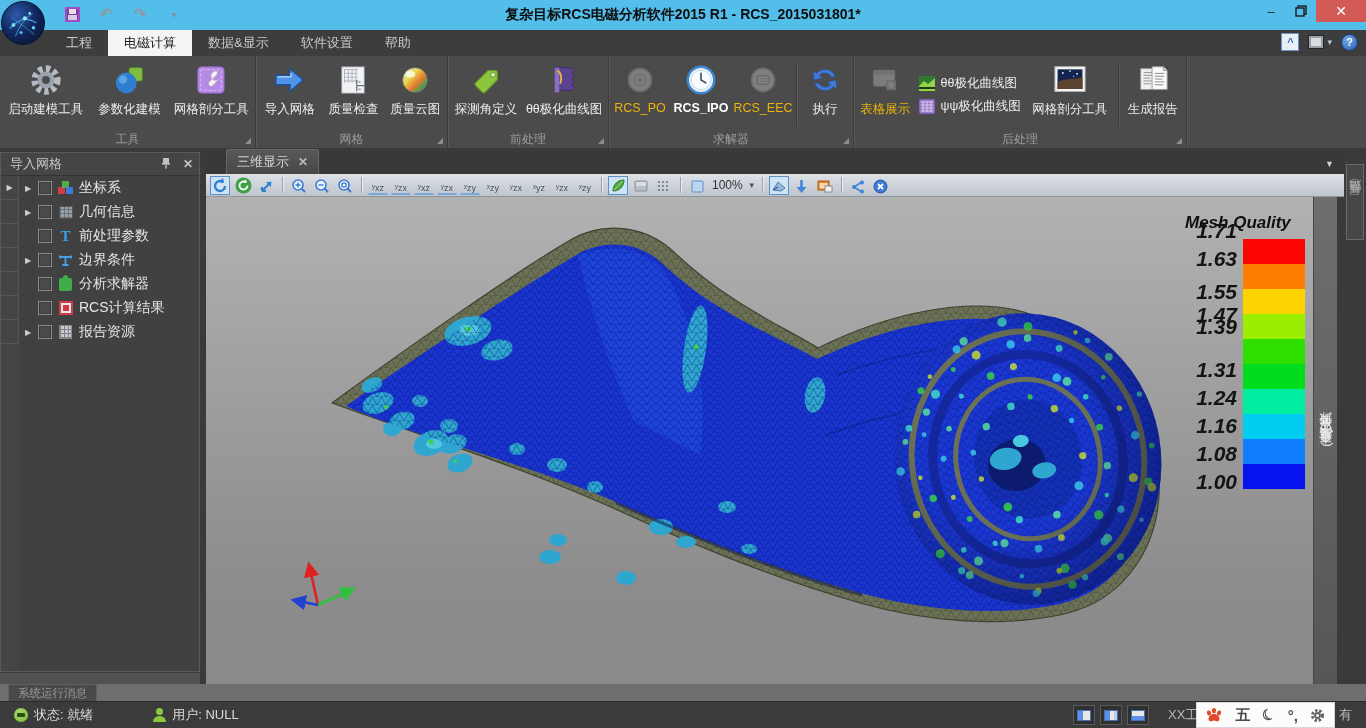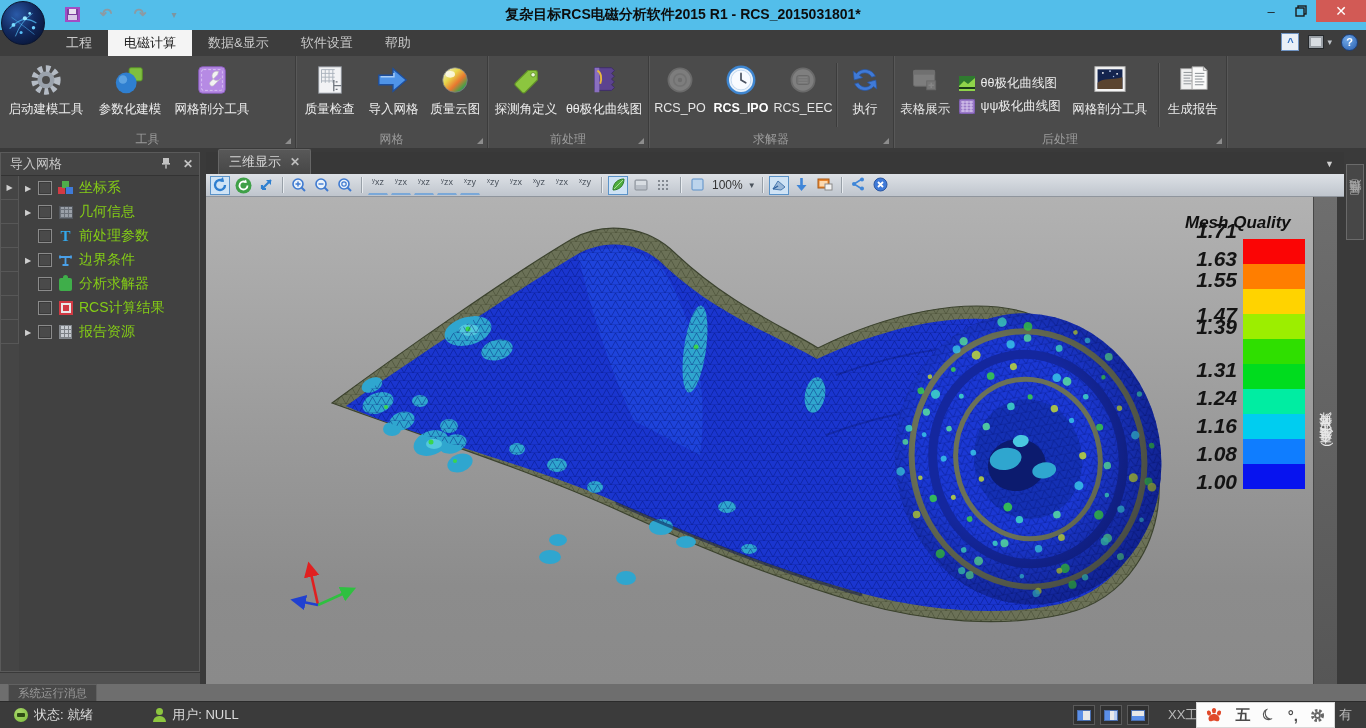--- a/index.html
+++ b/index.html
@@ -44,21 +44,21 @@
 
   
   #ribbon { position:absolute; top:56px; left:0; width:1366px; height:92px; background:#4b4b4b;
     display:flex; }
   .rgroup { display:flex; flex-direction:column; border-right:1px solid #3c3c3c; box-shadow:1px 0 0 #585858; }
   .rbtns { flex:1; display:flex; align-items:stretch; padding:3px 2px 0 2px; }
   .rbtn { display:flex; flex-direction:column; align-items:center; justify-content:flex-start;
     padding-top:3px; gap:3px; }
   .ricon { height:36px; display:flex; align-items:center; justify-content:center; }
   .rlabel { font-size:12.5px; color:#ececec; white-space:nowrap; }
-  .rbtn.disabled .rlabel { color:#e5e5e5;text-align:right; }
+  .rbtn.disabled .rlabel { color:#eab308;text-align:right; }
   .rbtn.disabled .ricon { opacity:.4; filter:grayscale(.9); }
   .rfoot { height:17px; position:relative; display:flex; align-items:center; justify-content:center; }
   .rfoot-label { font-size:12px; color:#9c9c9c; }
   .rcorner { position:absolute; right:4px; bottom:4px; width:0; height:0;
     border-left:6px solid transparent; border-bottom:6px solid #8d8d8d; }
   .vsep { width:1px; background:#3c3c3c; box-shadow:1px 0 0 #5a5a5a; margin:4px 3px; }
   .smallrows { display:flex; flex-direction:column; justify-content:center; gap:6px; padding:0 4px;}
   .smallbtn { display:flex; align-items:center; gap:6px; }
   .smallbtn .slabel { font-size:12.5px; color:#ececec; white-space:nowrap; }
 
@@ -72,49 +72,49 @@
   .panel-head-ic { color:#c2c2c2; font-size:12px; margin-left:12px; }
   .tree { flex:1; display:flex; }
   .gutter { width:18px; display:flex; flex-direction:column; background:#454545; }
   .gcell { height:24px; border-bottom:1px solid #575757; border-right:1px solid #575757;
     display:flex; align-items:center; justify-content:center; color:#cfcfcf; font-size:8px;}
   .rows { flex:1; display:flex; flex-direction:column; padding-top:0; }
   .trow { height:24px; display:flex; align-items:center; gap:5px; padding-left:4px; }
   .texp { width:10px; font-size:8px; color:#cfcfcf; text-align:center; }
   .tcheck { width:14px; height:14px; background:#4a4a4a; border:1px solid #8b8b8b; box-shadow:inset 0 0 0 1px #3a3a3a; }
   .ticon { width:17px; height:16px; position:relative; display:flex; align-items:center; justify-content:center; }
-  .tlabel { font-size:14px; color:#84cc16; white-space:nowrap; }
+  .tlabel { font-size:14px; color:#e5e5e5; white-space:nowrap; }
   #leftfill { width:200px; flex:1; background:#515151; border-top:1px solid #3a3a3a;}
 
   
   .ic-coord span{ position:absolute; width:7px; height:7px; }
   .ic-geo { width:14px; height:13px; background:#9aa0a8;
     background-image:repeating-linear-gradient(0deg,#6d737b 0 1px,transparent 1px 4px),
                      repeating-linear-gradient(90deg,#6d737b 0 1px,transparent 1px 4px); border:1px solid #52565c;}
   .ic-T { color:#33a7ea; font-weight:bold; font-size:15px; font-family:"Liberation Serif",serif;}
   .ic-puzzle { width:13px; height:13px; background:#3fae4a; border-radius:2px; position:relative;}
   .ic-puzzle:before{ content:""; position:absolute; top:-3px; left:4px; width:5px; height:5px; border-radius:50%; background:#3fae4a;}
   .ic-rcs { width:14px; height:14px; background:#e8e8e8; border:2px solid #d23a44; position:relative;}
   .ic-rcs:before{ content:""; position:absolute; inset:2px; background:#d23a44;}
   .ic-report { width:13px; height:14px; background:#c8ccd1; border:1px solid #84888d;
     background-image:repeating-linear-gradient(0deg,#7d8186 0 1px,transparent 1px 4px),
                      repeating-linear-gradient(90deg,#7d8186 0 1px,transparent 1px 4px);}
 
   
   #vpcol { width:1138px; display:flex; flex-direction:column; padding-top:4px; }
   #vptabbar { height:22px; display:flex; align-items:flex-end; position:relative; background:#383838;}
-  .vptab { margin-left:12px; height:22px; background:linear-gradient(#585858,#474747); border:1px solid #666;
+  .vptab { margin-left:20px; height:22px; background:linear-gradient(#585858,#474747); border:1px solid #666;
     border-bottom:none; display:flex; align-items:center; gap:9px; padding:12px 10px; border-radius:2px 2px 0 0;}
   .vptab-label { font-size:13px; color:#d6d6d6; }
   .vptab-close { font-size:12px; color:#bdbdbd; font-weight:bold; }
   .tab-overflow { position:absolute; right:10px; bottom:5px; color:#cfcfcf; font-size:9px; }
 
   #vptoolbar { height:23px; background:linear-gradient(180deg,#dde1e6,#bfc5cd); border-bottom:1px solid #8f959d;
     display:flex; align-items:center; gap:3px; padding:0 4px; }
-  .vt-btn { height:19px; min-width:20px; display:flex; align-items:flex-start; justify-content:center; border:1px solid transparent; }
+  .vt-btn { height:19px; min-width:20px; display:flex; align-items:flex-end; justify-content:center; border:1px solid transparent; }
   .vt-btn.sel { background:#cfe3f5; border:1px solid #5b93c8; }
   .vt-sep { width:1px; height:16px; background:#98a0a8; box-shadow:1px 0 0 #e8ecf0; margin:0 3px; }
   .axisbtn { font-size:9px; color:#4a525c; letter-spacing:0; padding:0 2px; border-bottom:2px solid #7aa8d8;}
   .zoomtext { font-size:12px; color:#333; margin:0 2px; }
   .vt-caret { font-size:8px; color:#4a525c; }
 
   #vprow { flex:1; display:flex; }
   #canvas3d { width:1107px; position:relative; overflow:hidden;
     background:linear-gradient(180deg,#b2b2b2 0%,#9c9c9c 45%,#8c8c8c 80%,#8a8a8a 100%); }
   #modelsvg { position:absolute; left:0; top:0; }
@@ -228,21 +228,21 @@
         <span class="mini-caret">▾</span>
       </div>
       <div class="help-btn">
           <span>?</span>
         </div>
     </div>
   </div>
 
   <div id="ribbon">
 
-    <div class="rgroup" style="width:296px">
+    <div class="rgroup" style="width:256px">
       <div class="rbtns">
         <div class="rbtn" style="width:88px">
           <div class="ricon">
             <svg width="34" height="34" viewBox="0 0 36 36">
                 <circle cx="18" cy="18" r="12" fill="none" stroke="#b4bbc4" stroke-width="7" stroke-dasharray="4.6 3.4"></circle>
                 <circle cx="18" cy="18" r="9" fill="#9aa2ac"></circle>
                 <circle cx="18" cy="18" r="4.2" fill="#4b4b4b"></circle>
               </svg>
           </div>
           <div class="rlabel">启动建模工具</div>
@@ -272,35 +272,35 @@
           <span class="rfoot-label">工具</span>
           <span class="rcorner"></span>
         </div>
     </div>
 
     <div class="rgroup" style="width:192px">
       <div class="rbtns">
         <div class="rbtn" style="width:64px">
           <div class="ricon">
             <svg width="34" height="34" viewBox="0 0 36 36">
+                <path d="M3 13 h15 v-7 l14 12 -14 12 v-7 h-15 z" fill="#4f94e8" stroke="#1d4f9e" stroke-width="1.4"></path>
+                <path d="M5 14.5 h14 v-4" fill="none" stroke="#a8ccf5" stroke-width="1.6"></path>
+              </svg>
+          </div>
+          <div class="rlabel">导入网格</div>
+        </div>
+        <div class="rbtn" style="width:64px">
+          <div class="ricon">
+            <svg width="34" height="34" viewBox="0 0 36 36">
                 <rect x="6" y="4" width="24" height="28" fill="#f2f3f5" stroke="#8a8f96"></rect>
                 <path d="M9 7 h14 M9 11 h14 M9 15 h14 M9 19 h14 M9 7 v14 M13 7 v14 M17 7 v14 M21 7 v14" stroke="#aab2bc" stroke-width="1"></path>
                 <path d="M22 18 v12 M22 24 h8 M24 20 h2 M24 28 h2" stroke="#6f757d" stroke-width="1.4"></path>
               </svg>
           </div>
           <div class="rlabel">质量检查</div>
-        </div>
-        <div class="rbtn" style="width:64px">
-          <div class="ricon">
-            <svg width="34" height="34" viewBox="0 0 36 36">
-                <path d="M3 13 h15 v-7 l14 12 -14 12 v-7 h-15 z" fill="#4f94e8" stroke="#1d4f9e" stroke-width="1.4"></path>
-                <path d="M5 14.5 h14 v-4" fill="none" stroke="#a8ccf5" stroke-width="1.6"></path>
-              </svg>
-          </div>
-          <div class="rlabel">导入网格</div>
         </div>
         <div class="rbtn" style="width:60px">
           <div class="ricon">
             <svg width="34" height="34" viewBox="0 0 36 36">
               <defs>
                   <linearGradient id="rg1" x1="0" y1="0" x2="1" y2="1">
                     <stop offset="0" stop-color="#e8f0f8"></stop>
                     <stop offset=".35" stop-color="#e8d84a"></stop>
                     <stop offset=".6" stop-color="#e87830"></stop>
                     <stop offset=".8" stop-color="#4a9e48"></stop>
@@ -884,21 +884,21 @@
               <path d="M112 408 L104 372" stroke="#e02020" marker-end="url(#mr)"></path>
               <path d="M112 408 L143 394" stroke="#2fc040" marker-end="url(#mg)"></path>
               <path d="M112 408 L92 404" stroke="#2040d0" marker-end="url(#mb)"></path>
             </g>
           </svg>
 
           <div id="legend">
             <div class="legend-title">Mesh Quality</div>
             <div class="legend-label" style="top:11px">1.71</div>
             <div class="legend-label" style="top:39px">1.63</div>
-            <div class="legend-label" style="top:60px">1.55</div>
+            <div class="legend-label" style="top:72px">1.55</div>
             <div class="legend-label" style="top:95px">1.47</div>
             <div class="legend-label" style="top:107px">1.39</div>
             <div class="legend-label" style="top:150px">1.31</div>
             <div class="legend-label" style="top:178px">1.24</div>
             <div class="legend-label" style="top:206px">1.16</div>
             <div class="legend-label" style="top:234px">1.08</div>
             <div class="legend-label" style="top:262px">1.00</div>
             <div class="legend-block" style="top: 30px; background: rgb(251, 5, 5);"></div>
             <div class="legend-block" style="top: 55px; background: rgb(255, 126, 0);"></div>
             <div class="legend-block" style="top: 80px; background: rgb(255, 211, 0);"></div>

